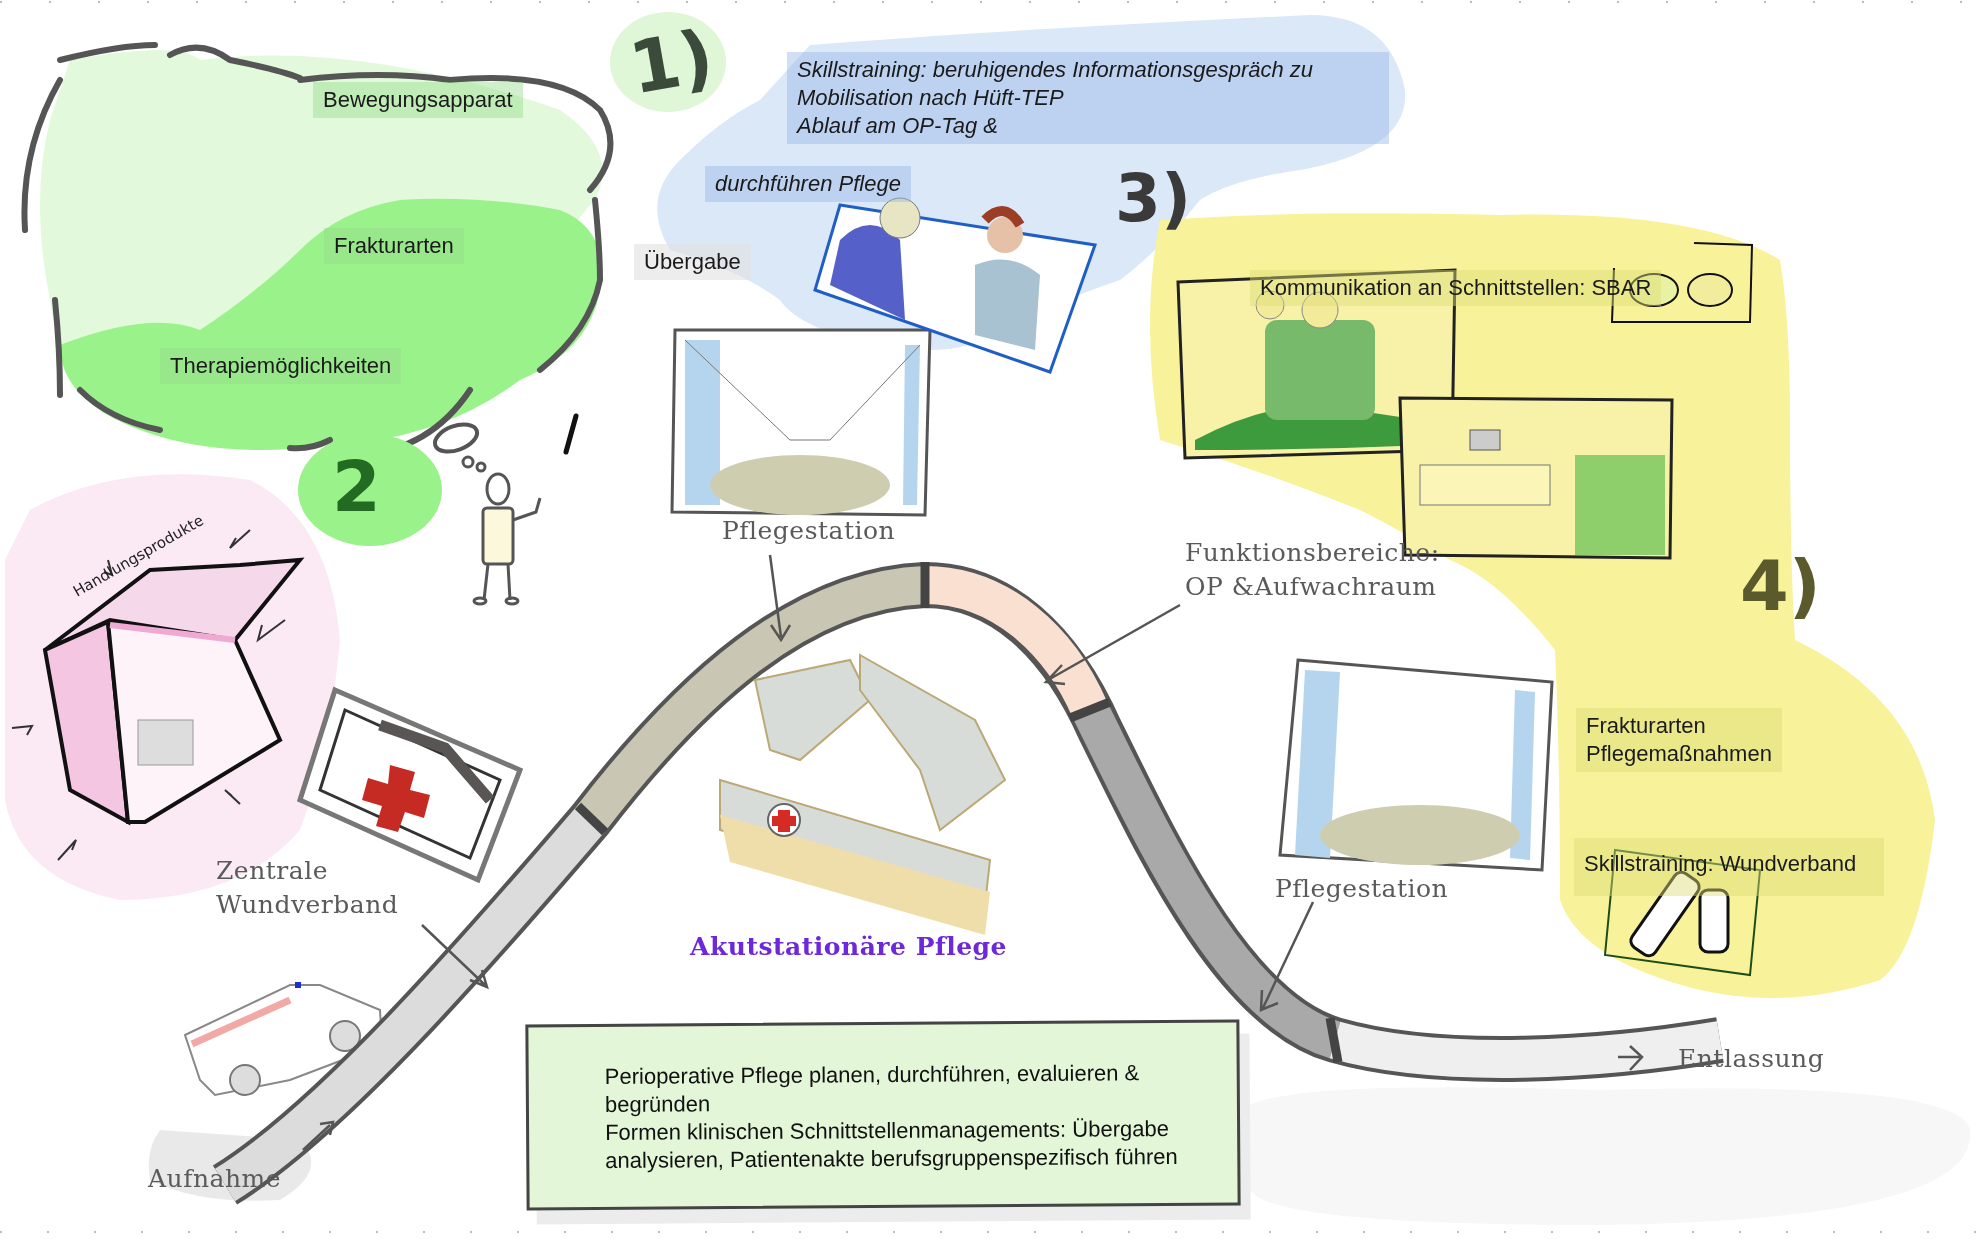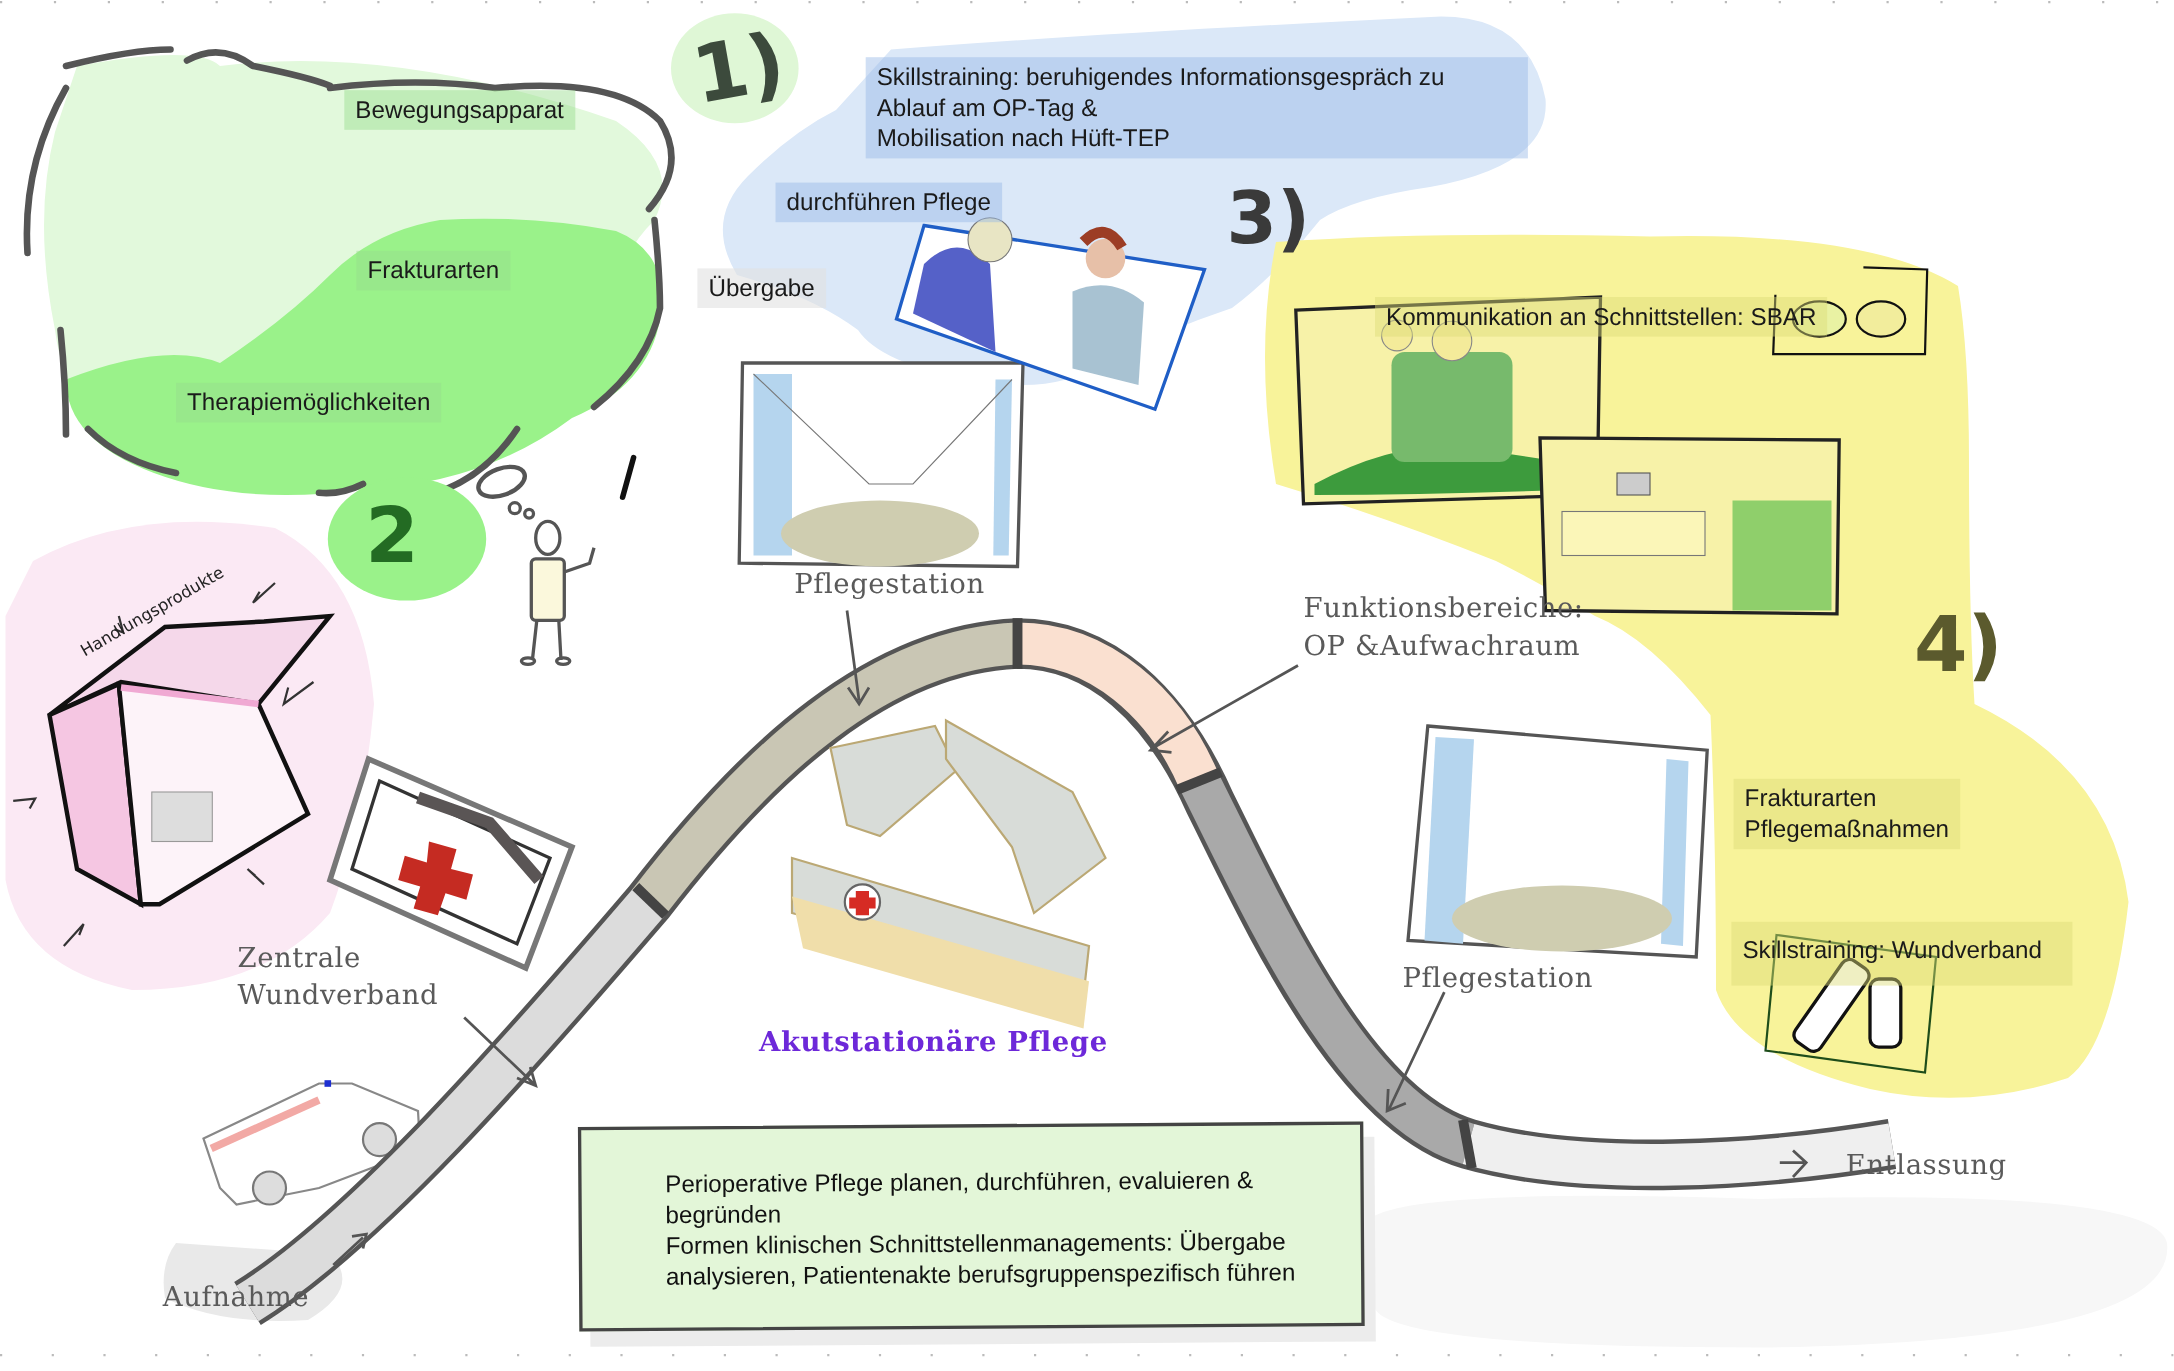--- a/index.html
+++ b/index.html
@@ -1,21 +1,21 @@
 <!DOCTYPE html>
 <html><head>
 <meta charset="utf-8">
 <style>
   html, body { margin:0; padding:0; background:#ffffff; }
   body { width:1976px; height:1246px; position:relative; overflow:hidden;
          font-family:"Liberation Sans", "DejaVu Sans", sans-serif; }
   .canvas { position:absolute; left:0; top:0; width:1976px; height:1246px; }
   .lbl { position:absolute; color:#1a1a1a; font-size:22px; line-height:28px; padding:4px 10px; }
   .lbl-green { background:rgba(150,220,140,0.45); }
-  .lbl-blue { background:rgba(150,185,230,0.45); }
+  .lbl-blue { background:rgba(150,185,230,0.45);font-style:italic; }
   .lbl-yellow { background:rgba(220,220,120,0.45);margin-top:48px; }
   .lbl-grey { background:rgba(225,225,225,0.6); }
   .serif { position:absolute; font-family:"DejaVu Serif", "Liberation Serif", serif; color:#5a5a5a; font-size:25px; line-height:34px; letter-spacing:0.5px; }
   .serif.dark { color:#6d28d9; font-weight:bold; }
   .goal-box { position:absolute; left:526px; top:1022px; width:708px; height:180px;
               background:#e3f6d8; border:3px solid #444; transform:rotate(-0.4deg);
               box-shadow:10px 14px 0 #ececec; }
   .goal-text { position:absolute; left:76px; top:36px; width:620px; font-size:22px; line-height:28px; color:#111; }
   .goal-line { display:block; }
   .num { position:absolute; font-family:"DejaVu Sans", sans-serif; }
@@ -187,22 +187,22 @@
 <div class="num" style="left:1115px;top:160px;font-size:66px;color:#3a3a3a;font-weight:bold;">3)</div>
 <div class="num" style="left:1740px;top:545px;font-size:70px;color:#5b5a2d;font-weight:bold;">4)</div>
 
 <div class="lbl lbl-green" style="left:313px;top:82px">Bewegungsapparat</div>
 <div class="lbl lbl-green" style="left:324px;top:228px">Frakturarten</div>
 <div class="lbl lbl-green" style="left:160px;top:348px">Therapiemöglichkeiten</div>
 <div style="position:absolute;left:70px;top:585px;font-size:15px;font-family:'DejaVu Sans',sans-serif;transform:rotate(-30deg);transform-origin:left top;color:#222">Handlungsprodukte</div>
 
 <div class="lbl lbl-blue" style="left:787px;top:52px;width:582px;">
   <span style="display:block">Skillstraining: beruhigendes Informationsgespräch zu</span>
+  <span style="display:block">Mobilisation nach Hüft-TEP</span>
   <span style="display:block">Ablauf am OP-Tag &amp;</span>
-  <span style="display:block">Mobilisation nach Hüft-TEP</span>
 </div>
 <div class="lbl lbl-blue" style="left:705px;top:166px">durchführen Pflege</div>
 <div class="lbl lbl-grey" style="left:634px;top:244px">Übergabe</div>
 
 <div class="lbl lbl-yellow" style="left:1250px;top:222px">Kommunikation an Schnittstellen: SBAR</div>
 
 <div class="lbl lbl-yellow" style="left:1576px;top:660px">
   <span style="display:block">Frakturarten</span>
   <span style="display:block">Pflegemaßnahmen</span>
 </div>

